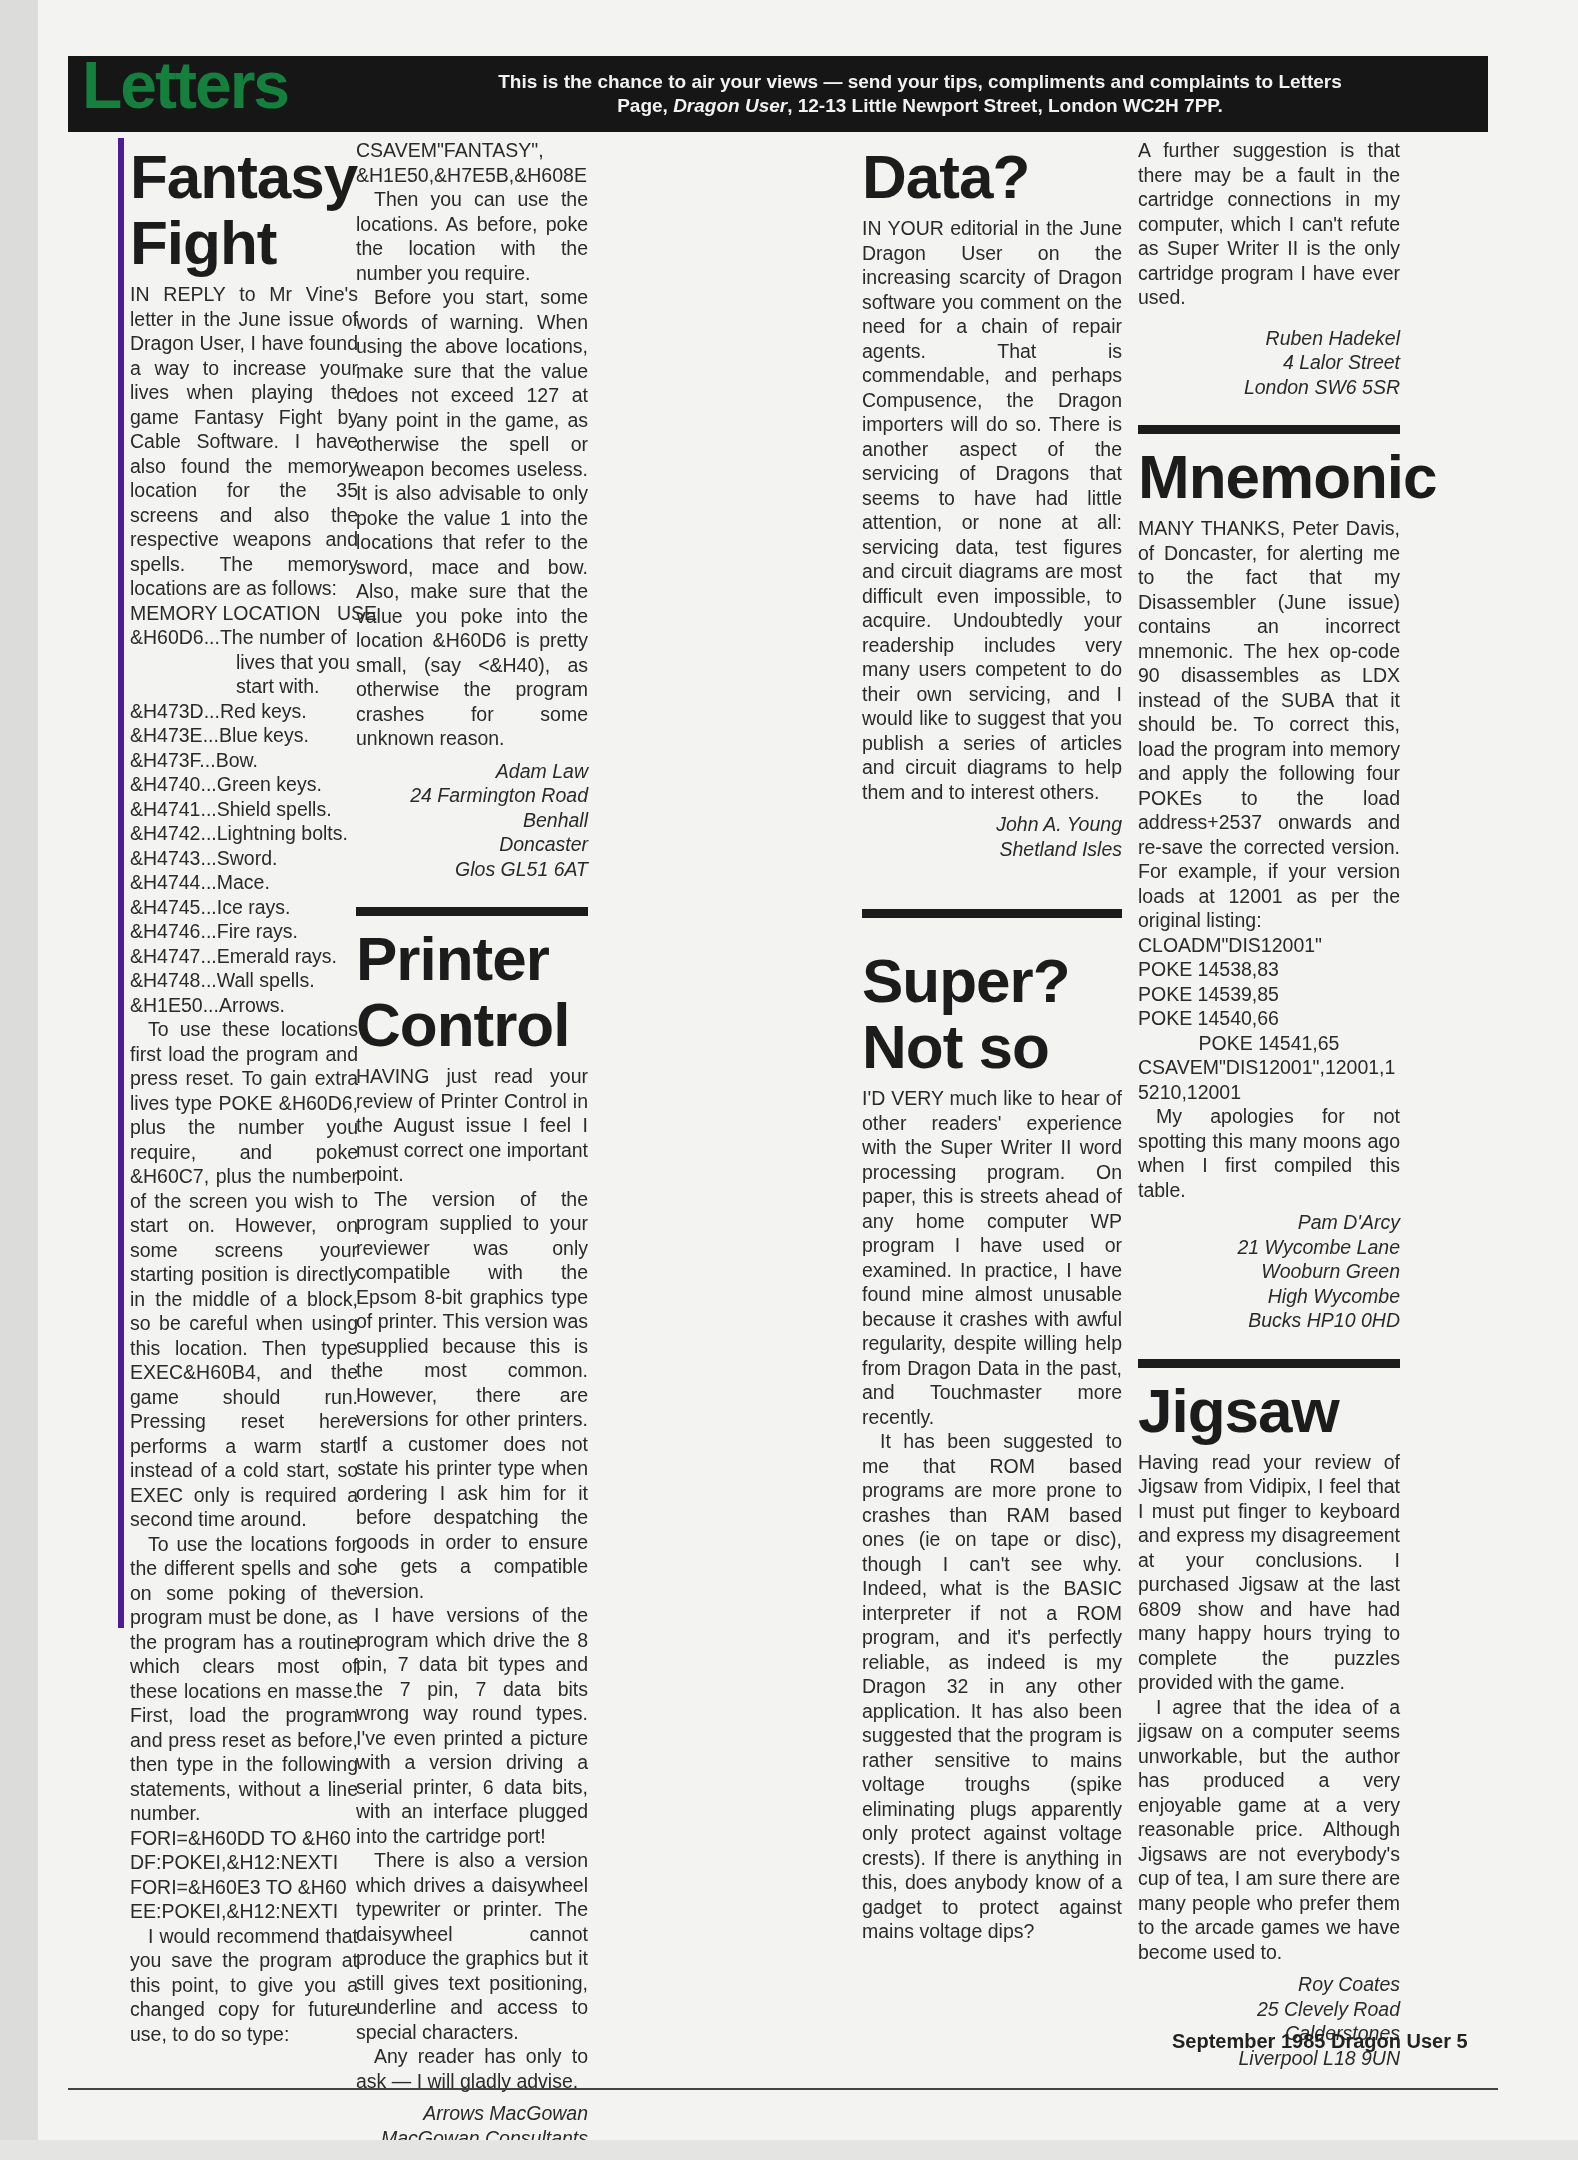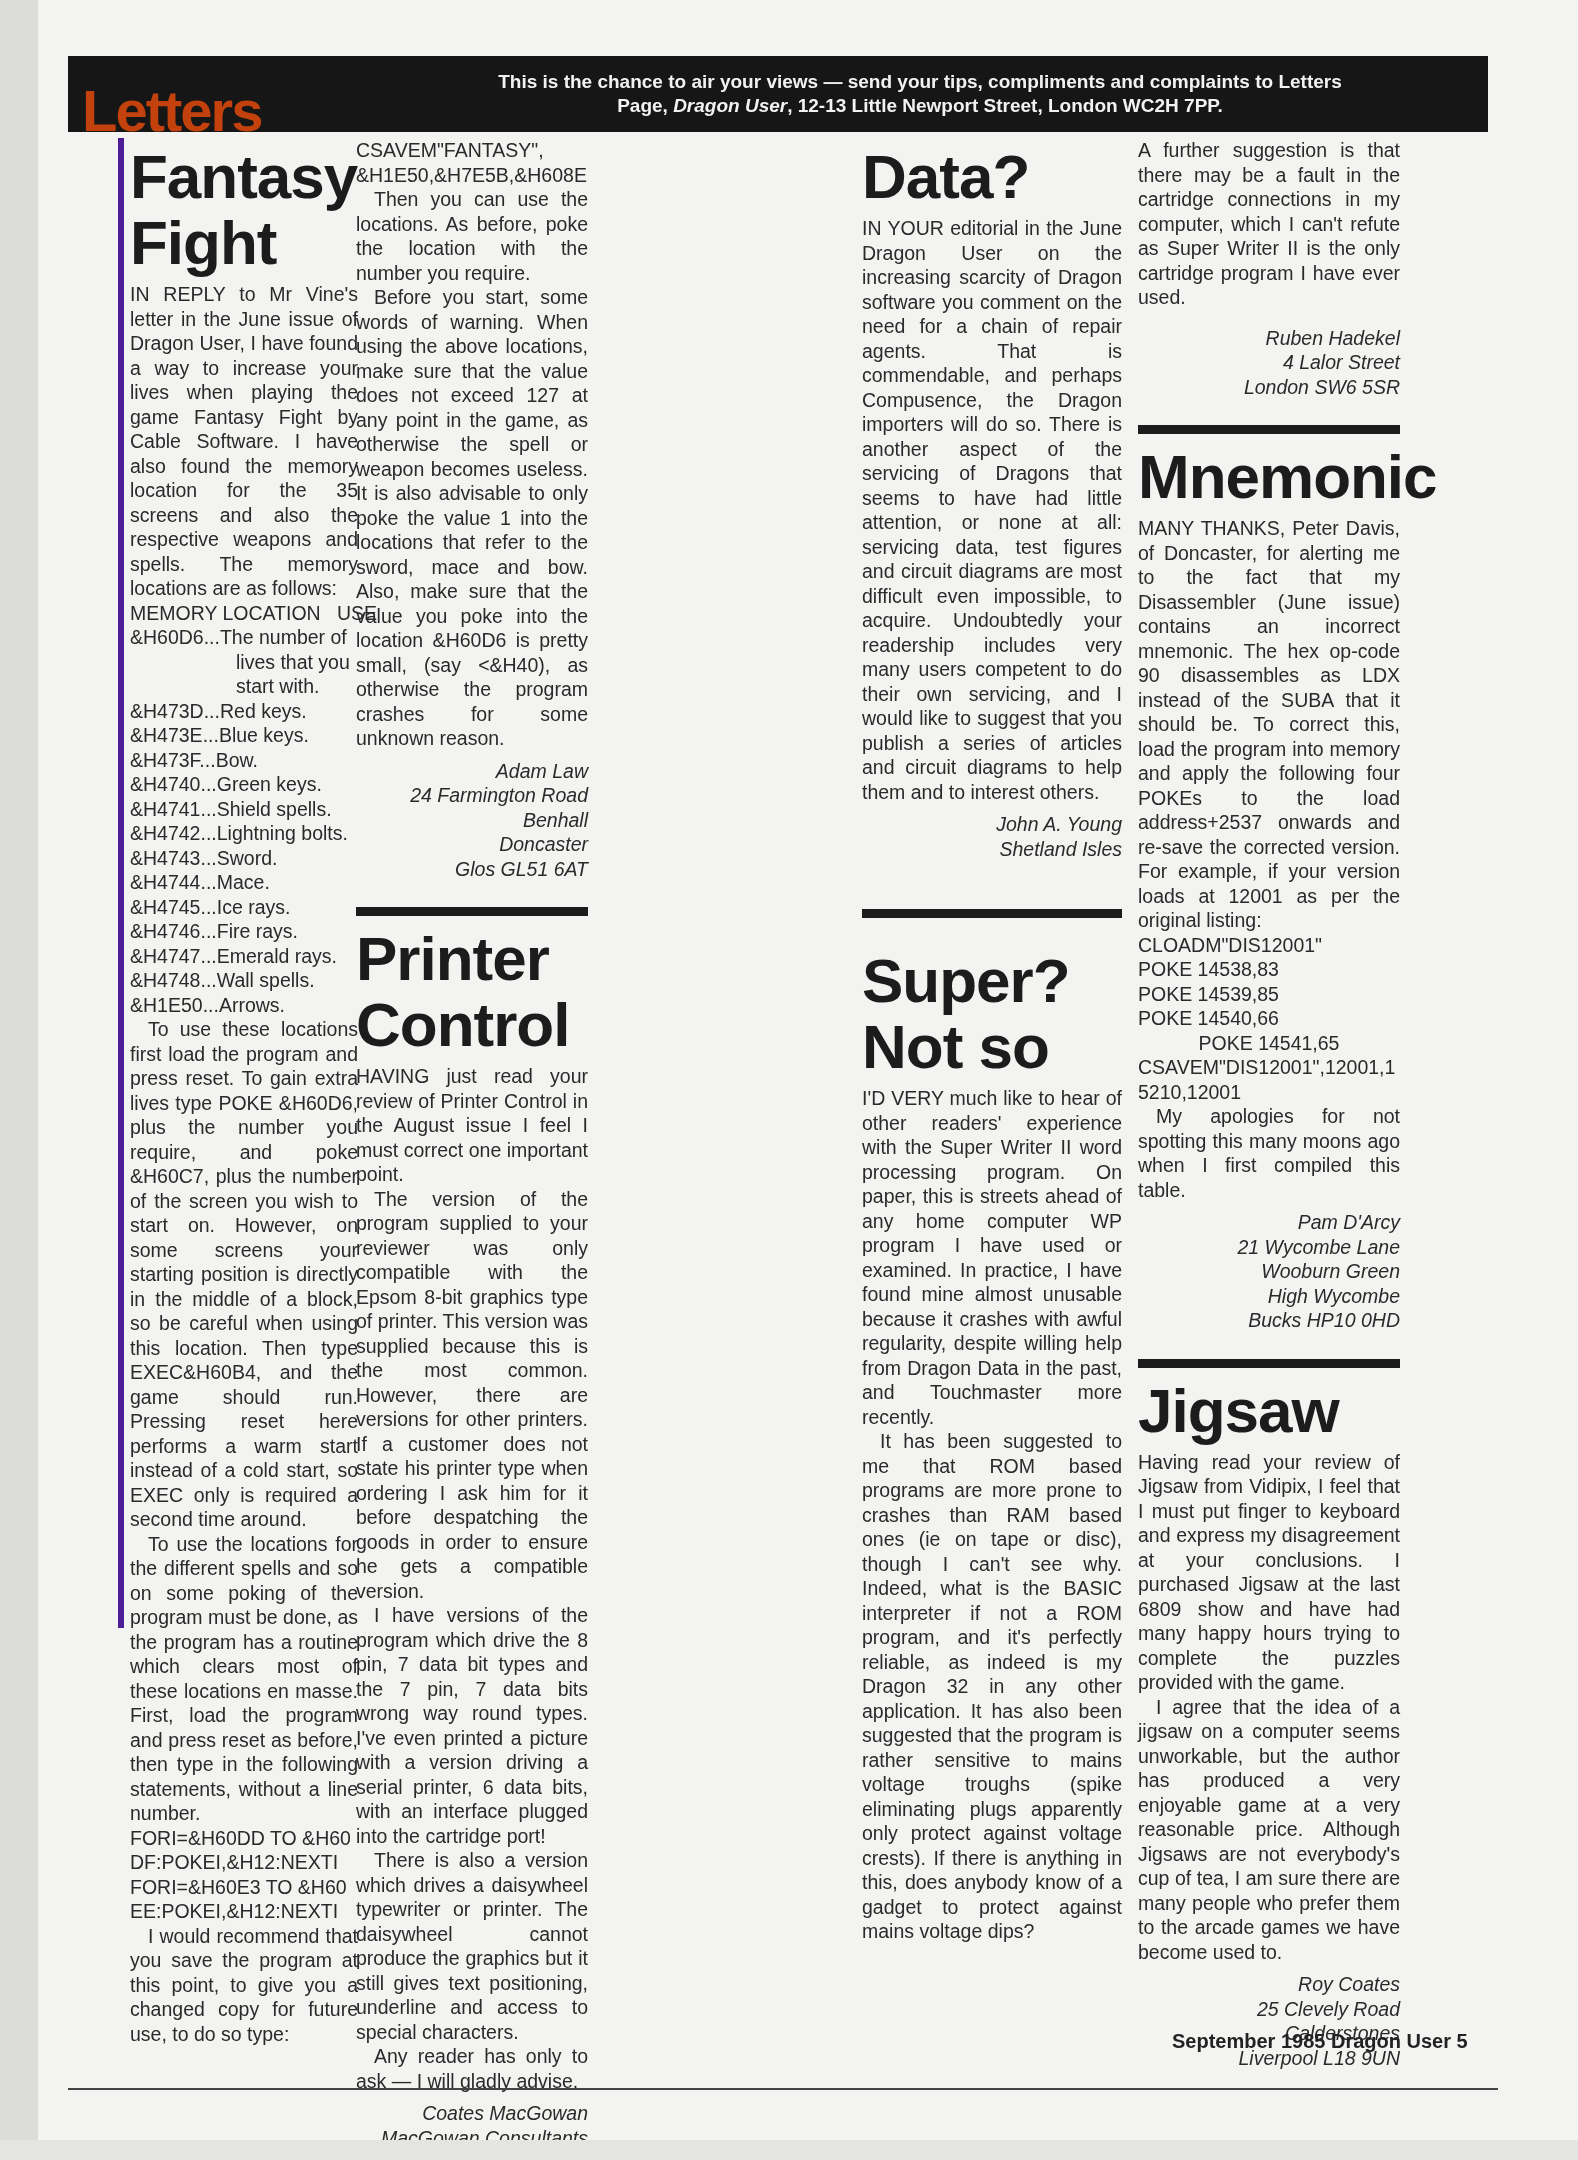--- a/index.html
+++ b/index.html
@@ -15,21 +15,21 @@
     background: #f3f3f1;
   }
   .leftshadow { position:absolute; left:0; top:0; width:38px; height:2160px; background:#dcdcda; }
   .banner {
     position: absolute; left: 68px; top: 56px; width: 1420px; height: 76px;
     background: #161616;
   }
   .banner-title {
     position: absolute; left: 82px; top: 52px;
     font-family: "Liberation Sans", sans-serif; font-weight: bold;
-    font-size: 58px; color: #c2410c; letter-spacing: -2px; line-height: 1; margin-top: 30px;
+    font-size: 66px; color: #15803d; letter-spacing: -2px; line-height: 1;
   }
   .banner-text {
     position: absolute; left: 370px; top: 70px; width: 1100px;
     color: #f2f2f2; font-weight: bold; font-size: 19px; text-align: center; line-height: 24px;
   }
   .banner-text i { font-style: italic; }
   .col { position: absolute; top: 138px; }
   .c1 { left: 118px; width: 228px; border-left: 6px solid #4c1d95; padding-left: 6px; height: 1490px; }
   .c2 { left: 356px; width: 232px; }
   .c3 { left: 608px; width: 244px; }
@@ -116,21 +116,21 @@
     <div>Control</div>
   </div>
   <div class="body">
     <p>HAVING just read your review of Printer Control in the August issue I feel I must correct one important point.</p>
     <p class="ind">The version of the program supplied to your reviewer was only compatible with the Epsom 8-bit graphics type of printer. This version was supplied because this is the most common. However, there are versions for other printers. If a customer does not state his printer type when ordering I ask him for it before despatching the goods in order to ensure he gets a compatible version.</p>
     <p class="ind">I have versions of the program which drive the 8 pin, 7 data bit types and the 7 pin, 7 data bits wrong way round types. I've even printed a picture with a version driving a serial printer, 6 data bits, with an interface plugged into the cartridge port!</p>
     <p class="ind">There is also a version which drives a daisywheel typewriter or printer. The daisywheel cannot produce the graphics but it still gives text positioning, underline and access to special characters.</p>
     <p class="ind">Any reader has only to ask — I will gladly advise.</p>
   </div>
   <div id="sig-printer" style="margin-top: 8px;">
-      <div class="sig" style="margin-top: 0px;">Coates MacGowan</div>
+      <div class="sig" style="margin-top: 0px;">Arrows MacGowan</div>
       <div class="sig" style="margin-top: 0px;">MacGowan Consultants</div>
     </div>
 </div>
 
 <div class="col c3" style="left:862px;width:260px;">
   <div class="headline">Data?</div>
   <div class="body">
     <p>IN YOUR editorial in the June Dragon User on the increasing scarcity of Dragon software you comment on the need for a chain of repair agents. That is commendable, and perhaps Compusence, the Dragon importers will do so. There is another aspect of the servicing of Dragons that seems to have had little attention, or none at all: servicing data, test figures and circuit diagrams are most difficult even impossible, to acquire. Undoubtedly your readership includes very many users competent to do their own servicing, and I would like to suggest that you publish a series of articles and circuit diagrams to help them and to interest others.</p>
   </div>
   <div id="sig-data" style="margin-top: 8px;">

